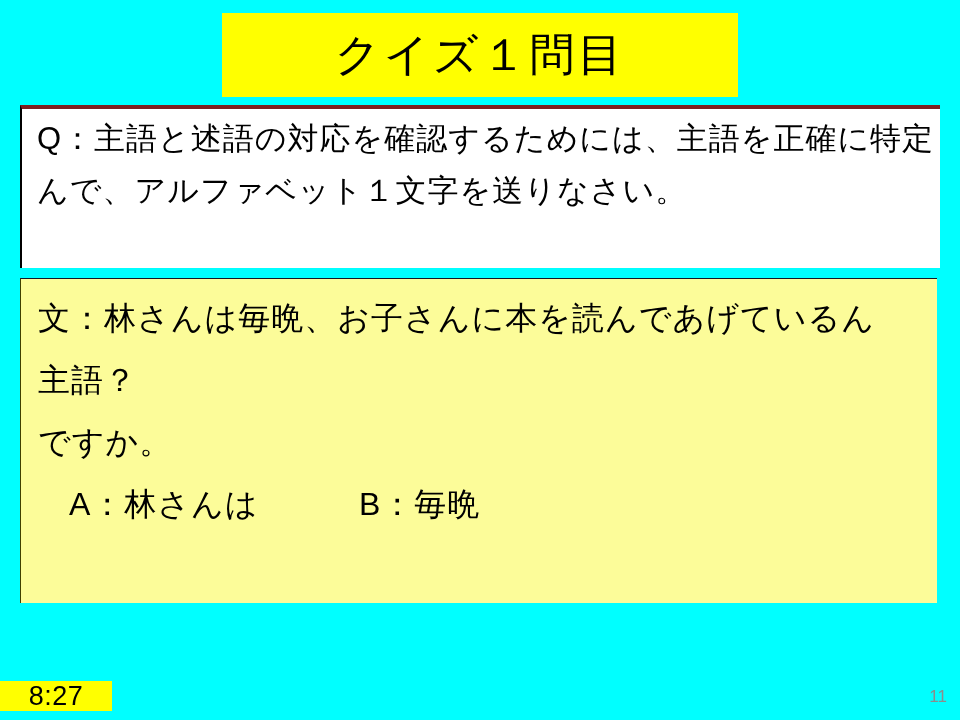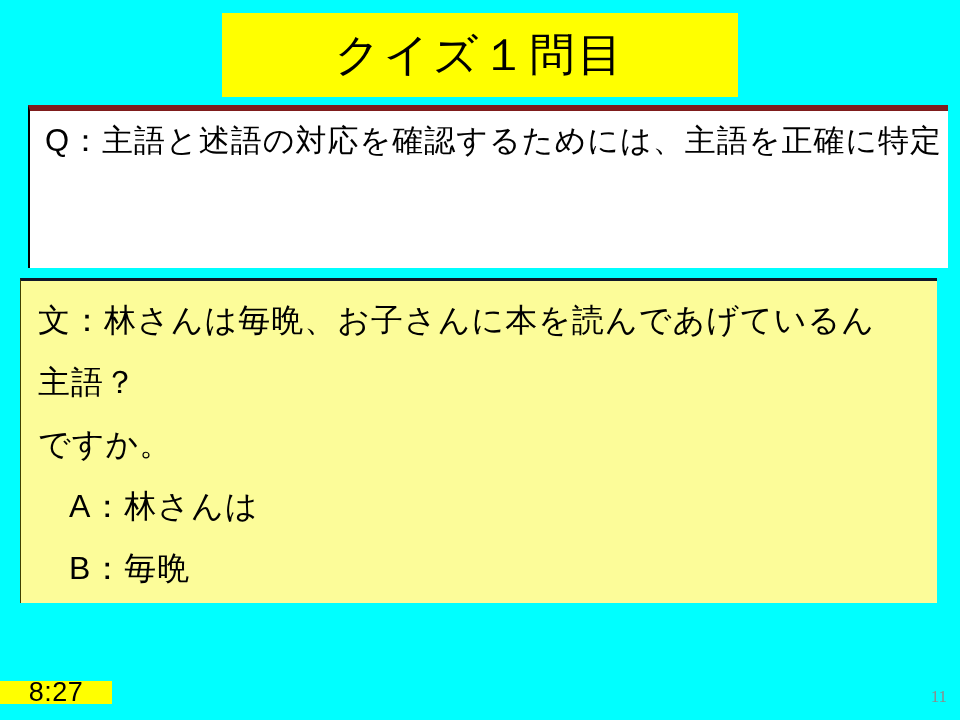--- a/index.html
+++ b/index.html
@@ -20,85 +20,85 @@
     display: flex;
     align-items: center;
     justify-content: center;
     font-size: 45px;
     font-weight: 500;
     letter-spacing: 3px;
     white-space: nowrap;
   }
   .question-box {
     position: absolute;
-    left: 28px; top: 105px;
+    left: 20px; top: 105px;
     width: 920px; height: 163px;
     box-sizing: border-box;
     background: #FFFFFF;
-    border-top: 6px solid #7f1d1d;
+    border-top: 4px solid #7f1d1d;
     border-left: 2px solid #000;
     padding: 4px 10px 0 15px;
     font-size: 31px;
     line-height: 52px;
     letter-spacing: 1px;
   }
   .question-box .line { white-space: nowrap; }
   .content-box {
     position: absolute;
     left: 20px; top: 278px;
     width: 917px; height: 325px;
     box-sizing: border-box;
     background: #FCFC99;
-    border-top: 3px solid #0f172a;
+    border-top: 1px solid #0f172a;
     border-left: 1px solid #404000;
     padding: 8px 18px 0 17px;
     font-size: 32px;
     line-height: 62px;
     letter-spacing: 1px;
   }
   .content-box .line { white-space: nowrap; }
   .option-row {
     display: flex;
     padding-left: 31px;
     white-space: nowrap;
-    flex-direction: column;
   }
   .option-row .col-1 { width: 290px; flex: 0 0 auto; }
   .option-row .col-2 { width: 278px; flex: 0 0 auto; }
   .option-row .col-3 { flex: 0 0 auto; }
   .timer-box {
     position: absolute;
     left: 0; top: 681px;
-    width: 112px; height: 23px;
+    width: 112px; height: 30px;
     background: #FFFF00;
     display: flex;
     align-items: center;
     justify-content: center;
     font-size: 27px;
     letter-spacing: 0.5px;
   }
   .page-number {
     position: absolute;
     right: 13px; top: 687px;
     font-size: 17px;
     color: #8C8C8C;
-    font-family: Liberation Serif, serif;
+    font-family: Liberation Sans, sans-serif;
   }
 </style>
 </head>
 <body>
 
 <div id="slide">
 
   <div class="title-box">
     <span>クイズ１問目</span>
   </div>
 
   <div class="question-box">
     <div class="line">Q：主語と述語の対応を確認するためには、主語を正確に特定</div>
+    <div class="line">んで、アルファベット１文字を送りなさい。</div>
   </div>
 
   <div class="content-box">
     <div class="line">文：林さんは毎晩、お子さんに本を読んであげているん</div>
     <div class="line">主語？</div>
     <div class="line">ですか。</div>
 
     <div class="option-row">
       <span class="col-1">A：林さんは</span>
       <span class="col-2">B：毎晩</span>

